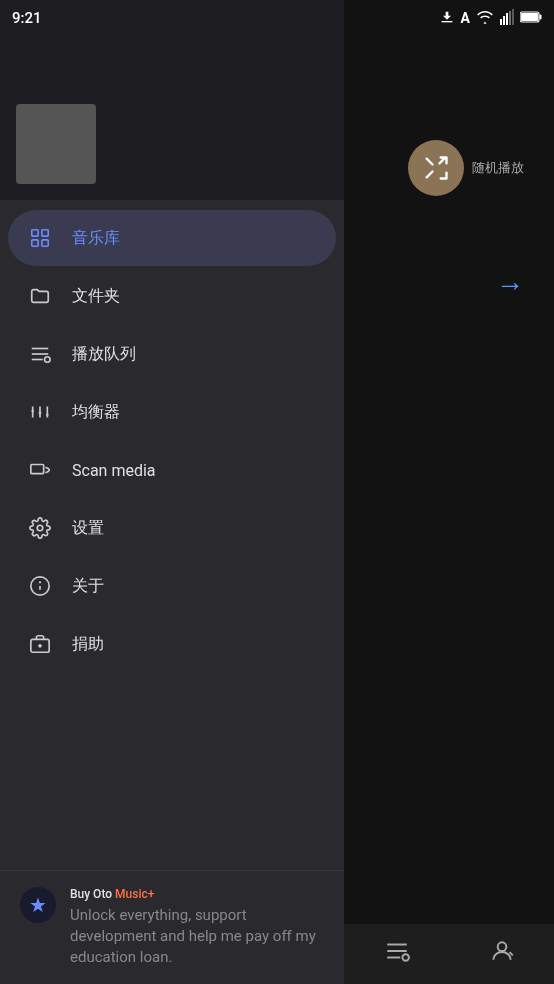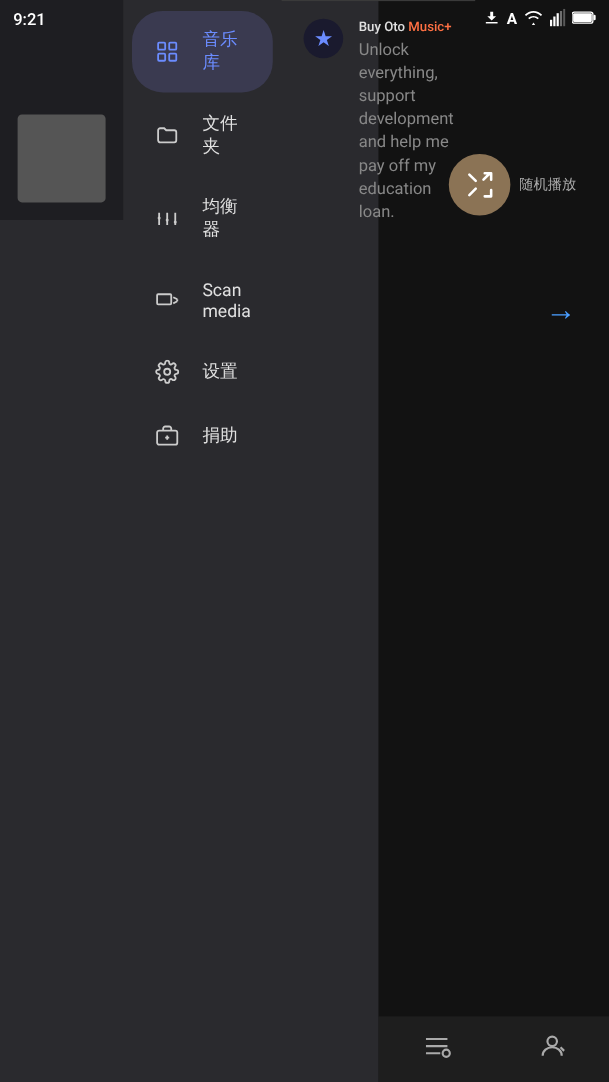--- a/index.html
+++ b/index.html
@@ -104,20 +104,21 @@
     }
 
     
     .drawer {
       position: absolute;
       top: 0; left: 0;
       width: 344px;
       height: 984px;
       background: #2a2a2e;
       display: flex;
+      flex-direction: column;
       z-index: 50;
     }
 
     
     .drawer-header {
       height: 200px;
       background: #1e1e22;
       display: flex;
       align-items: flex-end;
       padding: 16px;
@@ -265,20 +266,31 @@
 
     <div class="nav-item">
       <div class="nav-item-icon">
         <svg width="22" height="22" viewBox="0 0 24 24" fill="none" stroke="#ccc" stroke-width="1.8">
           <path d="M3 7a2 2 0 012-2h4l2 2h8a2 2 0 012 2v8a2 2 0 01-2 2H5a2 2 0 01-2-2V7z"></path>
         </svg>
       </div>
       <span class="nav-item-label">文件夹</span>
     </div>
 
+    <div class="nav-item">
+      <div class="nav-item-icon">
+        <svg width="22" height="22" viewBox="0 0 24 24" fill="none" stroke="#ccc" stroke-width="1.8">
+          <line x1="3" y1="6" x2="21" y2="6"></line>
+          <line x1="3" y1="12" x2="21" y2="12"></line>
+          <line x1="3" y1="18" x2="15" y2="18"></line>
+          <circle cx="20" cy="18" r="3"></circle>
+        </svg>
+      </div>
+      <span class="nav-item-label">播放队列</span>
+    </div>
 
     <div class="nav-item">
       <div class="nav-item-icon">
         <svg width="22" height="22" viewBox="0 0 24 24" fill="none" stroke="#ccc" stroke-width="1.8">
           <line x1="4" y1="18" x2="4" y2="12"></line>
           <line x1="4" y1="10" x2="4" y2="6"></line>
           <line x1="12" y1="18" x2="12" y2="14"></line>
           <line x1="12" y1="12" x2="12" y2="6"></line>
           <line x1="20" y1="18" x2="20" y2="16"></line>
           <line x1="20" y1="14" x2="20" y2="6"></line>
@@ -305,20 +317,30 @@
     <div class="nav-item">
       <div class="nav-item-icon">
         <svg width="22" height="22" viewBox="0 0 24 24" fill="none" stroke="#ccc" stroke-width="1.8">
           <circle cx="12" cy="12" r="3"></circle>
           <path d="M19.4 15a1.65 1.65 0 00.33 1.82l.06.06a2 2 0 010 2.83 2 2 0 01-2.83 0l-.06-.06a1.65 1.65 0 00-1.82-.33 1.65 1.65 0 00-1 1.51V21a2 2 0 01-4 0v-.09A1.65 1.65 0 009 19.4a1.65 1.65 0 00-1.82.33l-.06.06a2 2 0 01-2.83-2.83l.06-.06A1.65 1.65 0 004.68 15a1.65 1.65 0 00-1.51-1H3a2 2 0 010-4h.09A1.65 1.65 0 004.6 9a1.65 1.65 0 00-.33-1.82l-.06-.06a2 2 0 012.83-2.83l.06.06A1.65 1.65 0 009 4.68a1.65 1.65 0 001-1.51V3a2 2 0 014 0v.09a1.65 1.65 0 001 1.51 1.65 1.65 0 001.82-.33l.06-.06a2 2 0 012.83 2.83l-.06.06A1.65 1.65 0 0019.4 9a1.65 1.65 0 001.51 1H21a2 2 0 010 4h-.09a1.65 1.65 0 00-1.51 1z"></path>
         </svg>
       </div>
       <span class="nav-item-label">设置</span>
     </div>
 
+    <div class="nav-item">
+      <div class="nav-item-icon">
+        <svg width="22" height="22" viewBox="0 0 24 24" fill="none" stroke="#ccc" stroke-width="1.8">
+          <circle cx="12" cy="12" r="10"></circle>
+          <line x1="12" y1="8" x2="12" y2="8" stroke-width="2.5" stroke-linecap="round"></line>
+          <line x1="12" y1="12" x2="12" y2="16"></line>
+        </svg>
+      </div>
+      <span class="nav-item-label">关于</span>
+    </div>
 
     <div class="nav-item">
       <div class="nav-item-icon">
         <svg width="22" height="22" viewBox="0 0 24 24" fill="none" stroke="#ccc" stroke-width="1.8">
           <rect x="2" y="7" width="20" height="14" rx="2"></rect>
           <path d="M16 7V5a2 2 0 00-2-2h-4a2 2 0 00-2 2v2"></path>
           <line x1="12" y1="12" x2="12" y2="16"></line>
           <line x1="10" y1="14" x2="14" y2="14"></line>
         </svg>
       </div>

